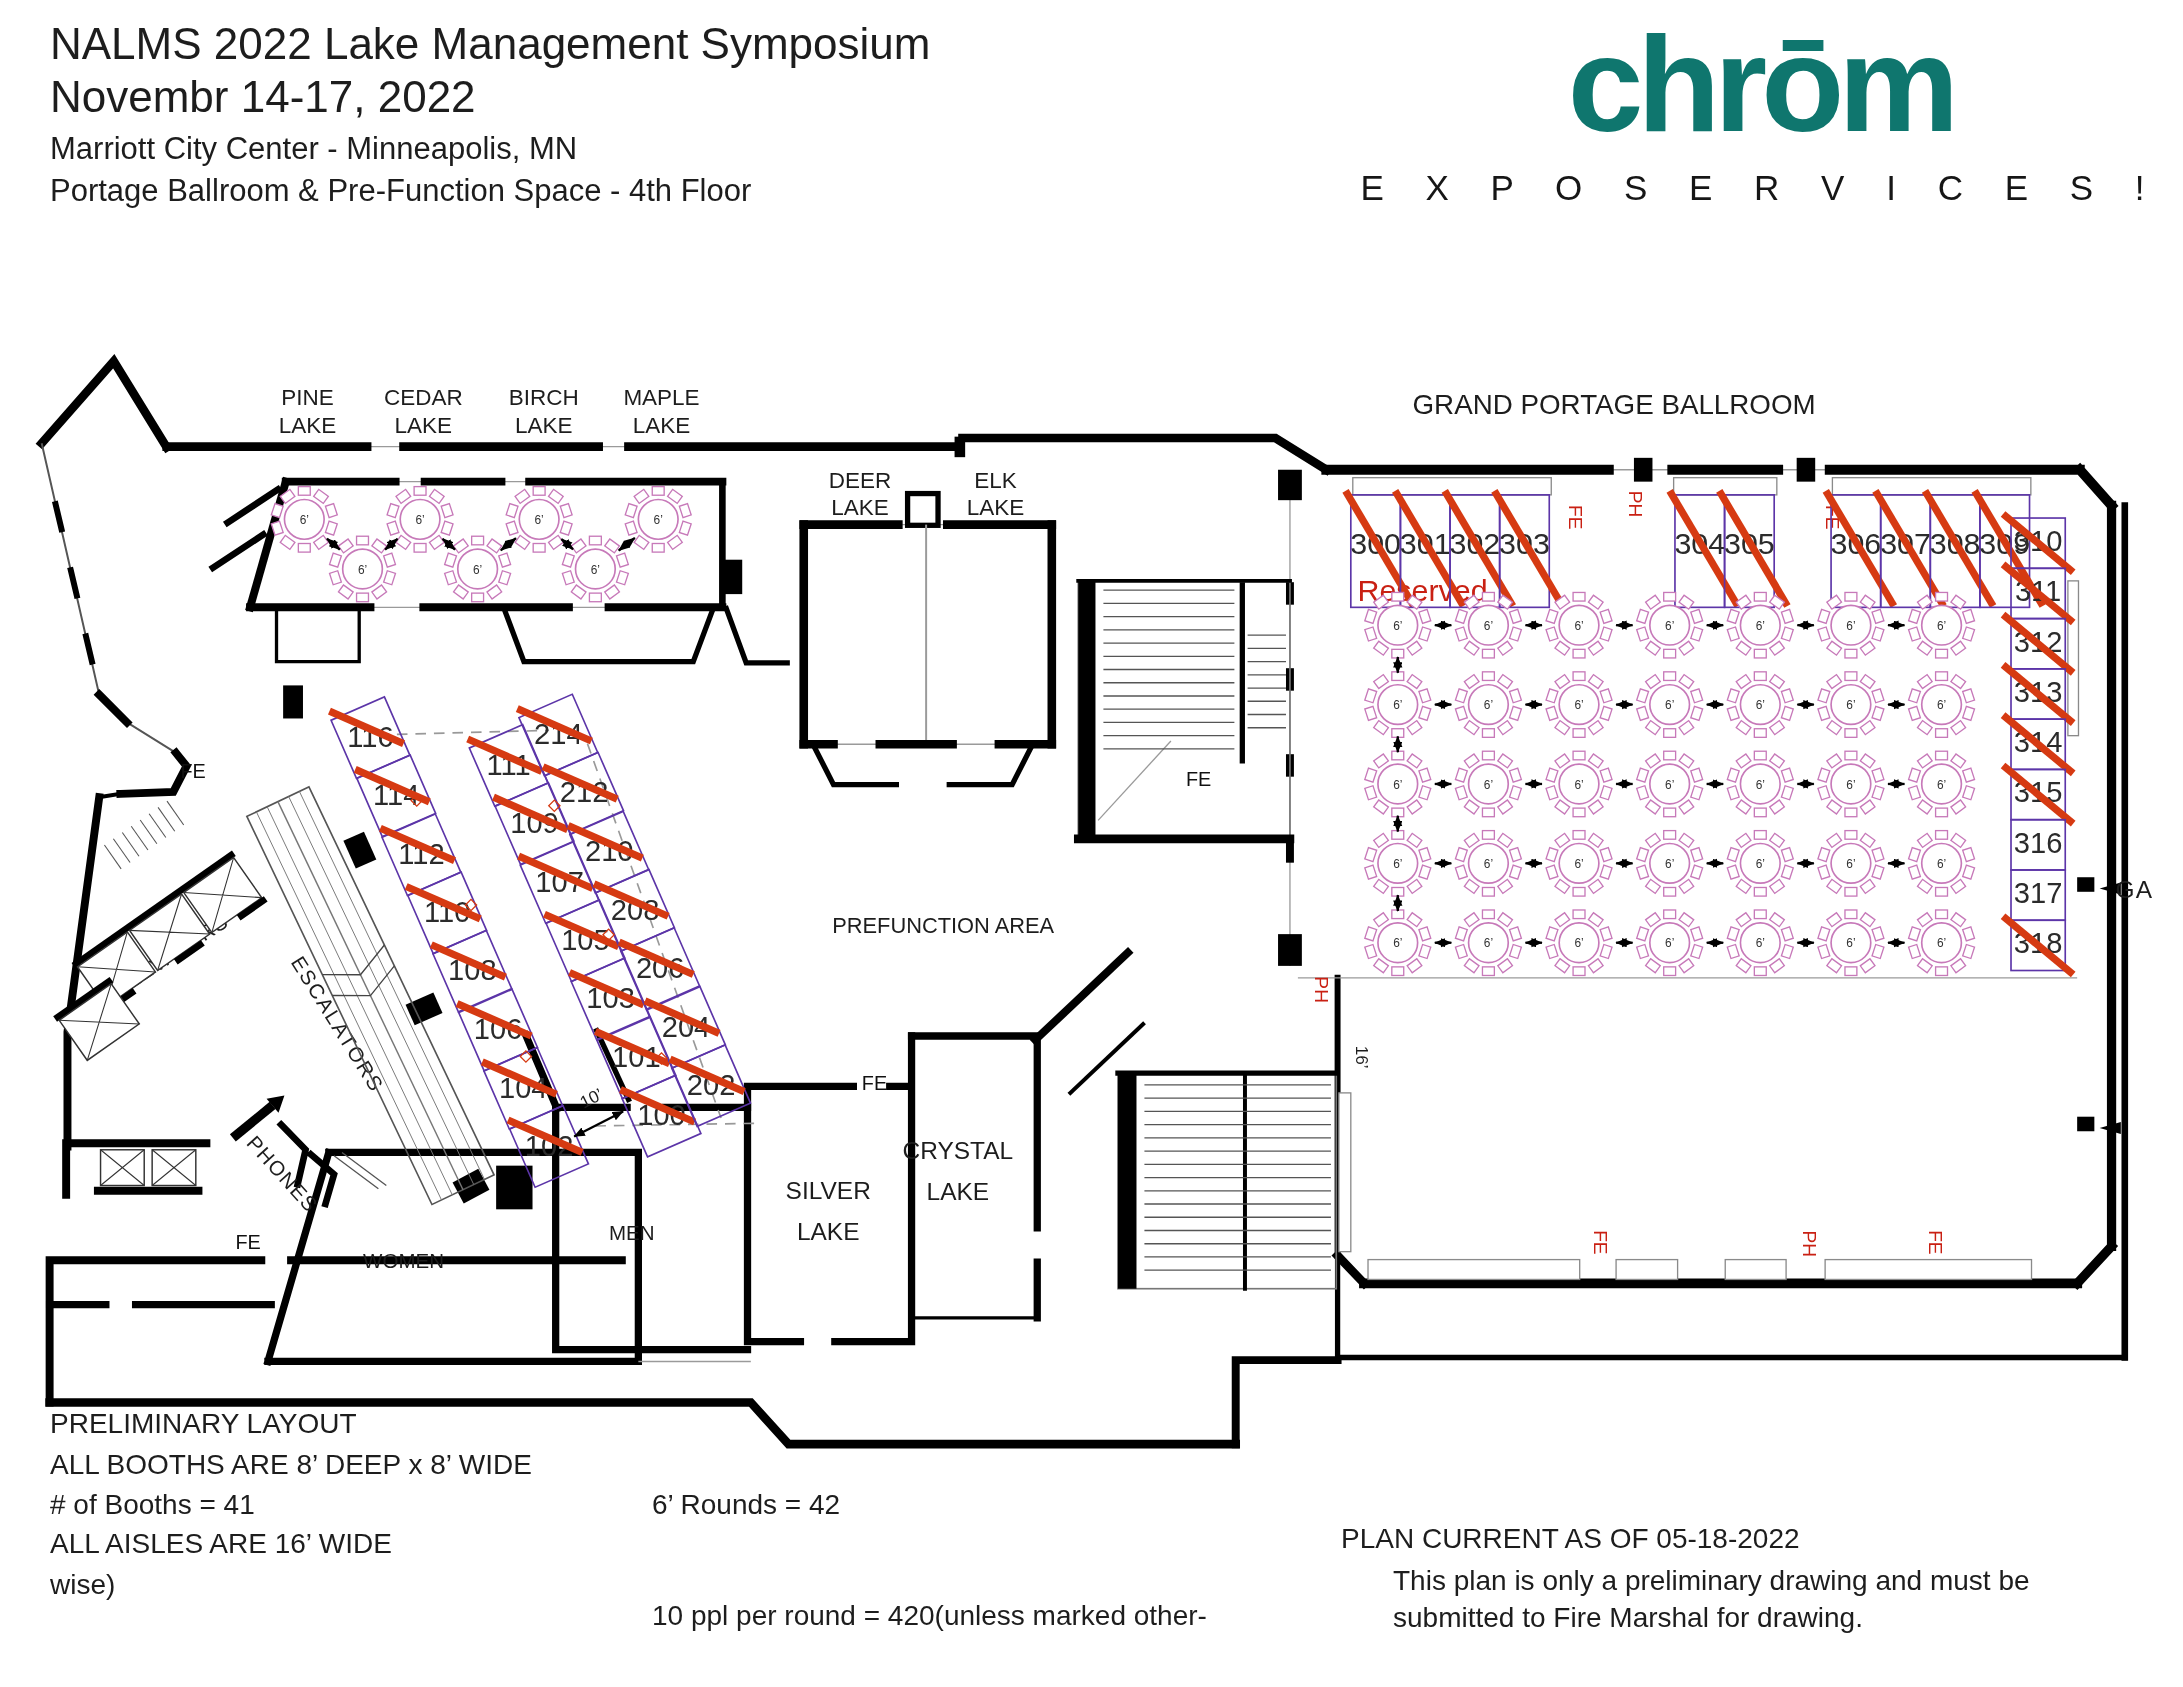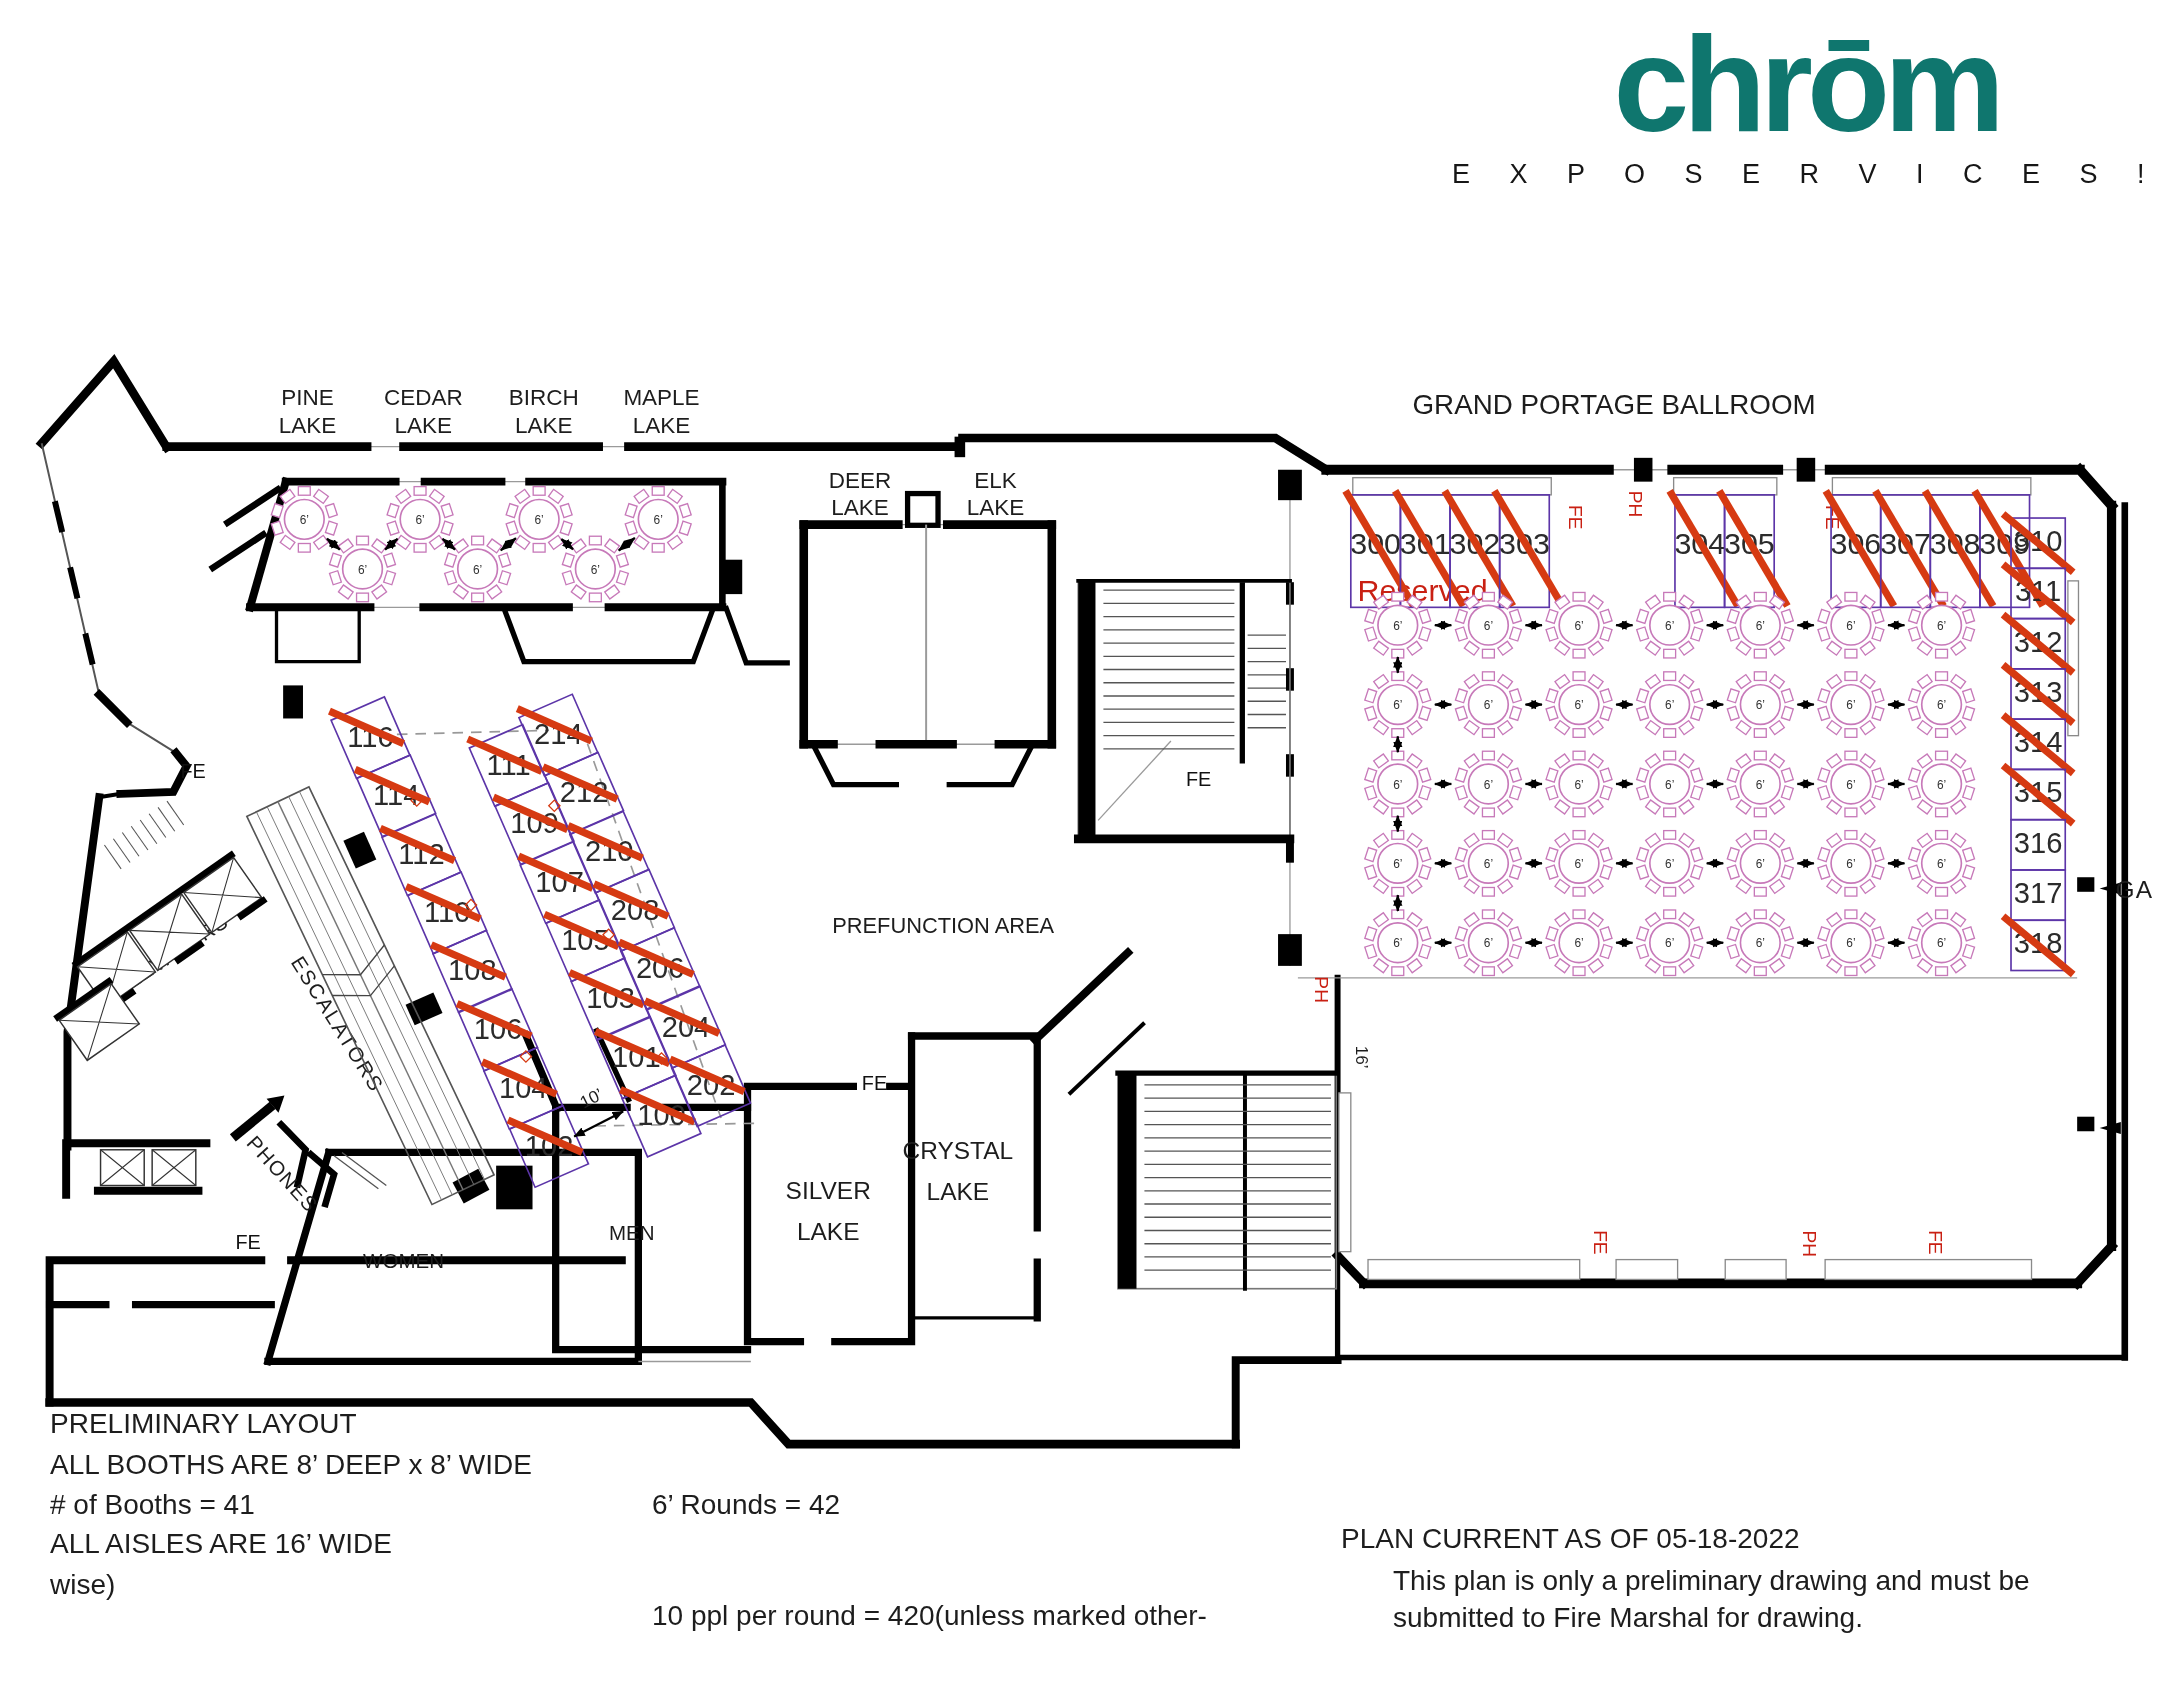--- a/index.html
+++ b/index.html
@@ -4,34 +4,40 @@
 <style>
   html,body{margin:0;padding:0;background:#fff;}
   body{font-family:"Liberation Sans",sans-serif;}
   .page{position:relative;width:2183px;height:1687px;background:#fff;overflow:hidden;}
   .hdr{position:absolute;left:50px;top:17px;color:#1d1d1d;}
   .hdr .t1,.hdr .t2{font-size:44px;line-height:53px;letter-spacing:0;}
   .hdr .t3,.hdr .t4{font-size:31px;line-height:42px;}
   .hdr .t3{margin-top:5.3px;}
   .logo{position:absolute;right:22.5px;top:13.2px;text-align:center;}
   .logo .word{font-size:136px;font-weight:bold;color:#0f766e;letter-spacing:-6px;line-height:142px;}
-  .logo .tag{font-size:27px;letter-spacing:16px;color:#161616;margin-top:4px;white-space:nowrap;}
+  .logo .tag{font-size:35px;letter-spacing:16px;color:#161616;margin-top:13px;white-space:nowrap;}
   .ftr div{position:absolute;color:#1d1d1d;font-size:28px;line-height:40px;white-space:nowrap;}
   .b{font-weight:normal;}
   svg{position:absolute;left:0;top:0;}
   .w{stroke:#000;fill:none;stroke-linecap:square;}
   .g{stroke:#9a9a9a;fill:none;}
   .slab{fill:#fff;stroke:#8a8a8a;stroke-width:2;}
   text{font-family:"Liberation Sans",sans-serif;}
 </style>
 </head>
 <body>
 
 <div class="page">
 
+  <div class="hdr">
+    <div class="t1">NALMS 2022 Lake Management Symposium</div>
+    <div class="t2">Novembr 14-17, 2022</div>
+    <div class="t3">Marriott City Center - Minneapolis, MN</div>
+    <div class="t4">Portage Ballroom &amp; Pre-Function Space - 4th Floor</div>
+  </div>
 
   <div class="logo">
     <div class="word">chrōm</div>
     <div class="tag">E X P O   S E R V I C E S !</div>
   </div>
 
   <svg id="plan" width="2183" height="1687" viewBox="0 0 3300 2550">
     <defs>
       <marker id="ah" markerUnits="userSpaceOnUse" markerWidth="18" markerHeight="16" refX="16" refY="7" orient="auto-start-reverse">
         <path d="M0,0 L17,7 L0,14 Z" fill="#000"></path>

